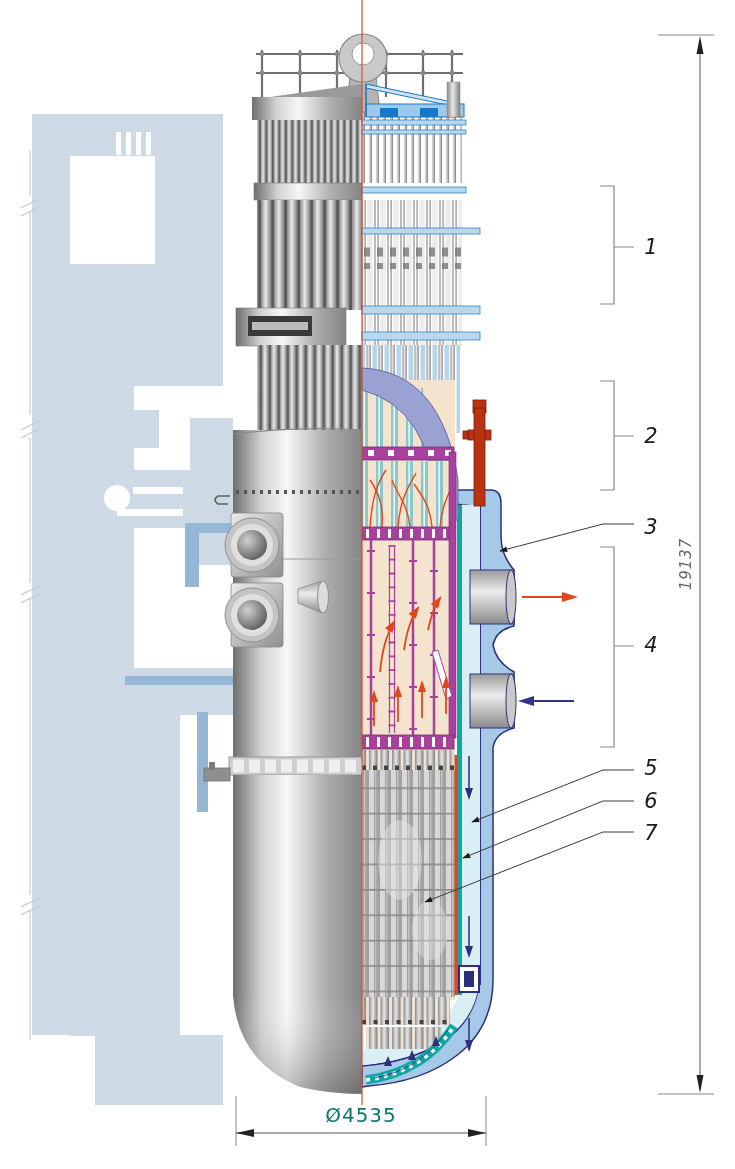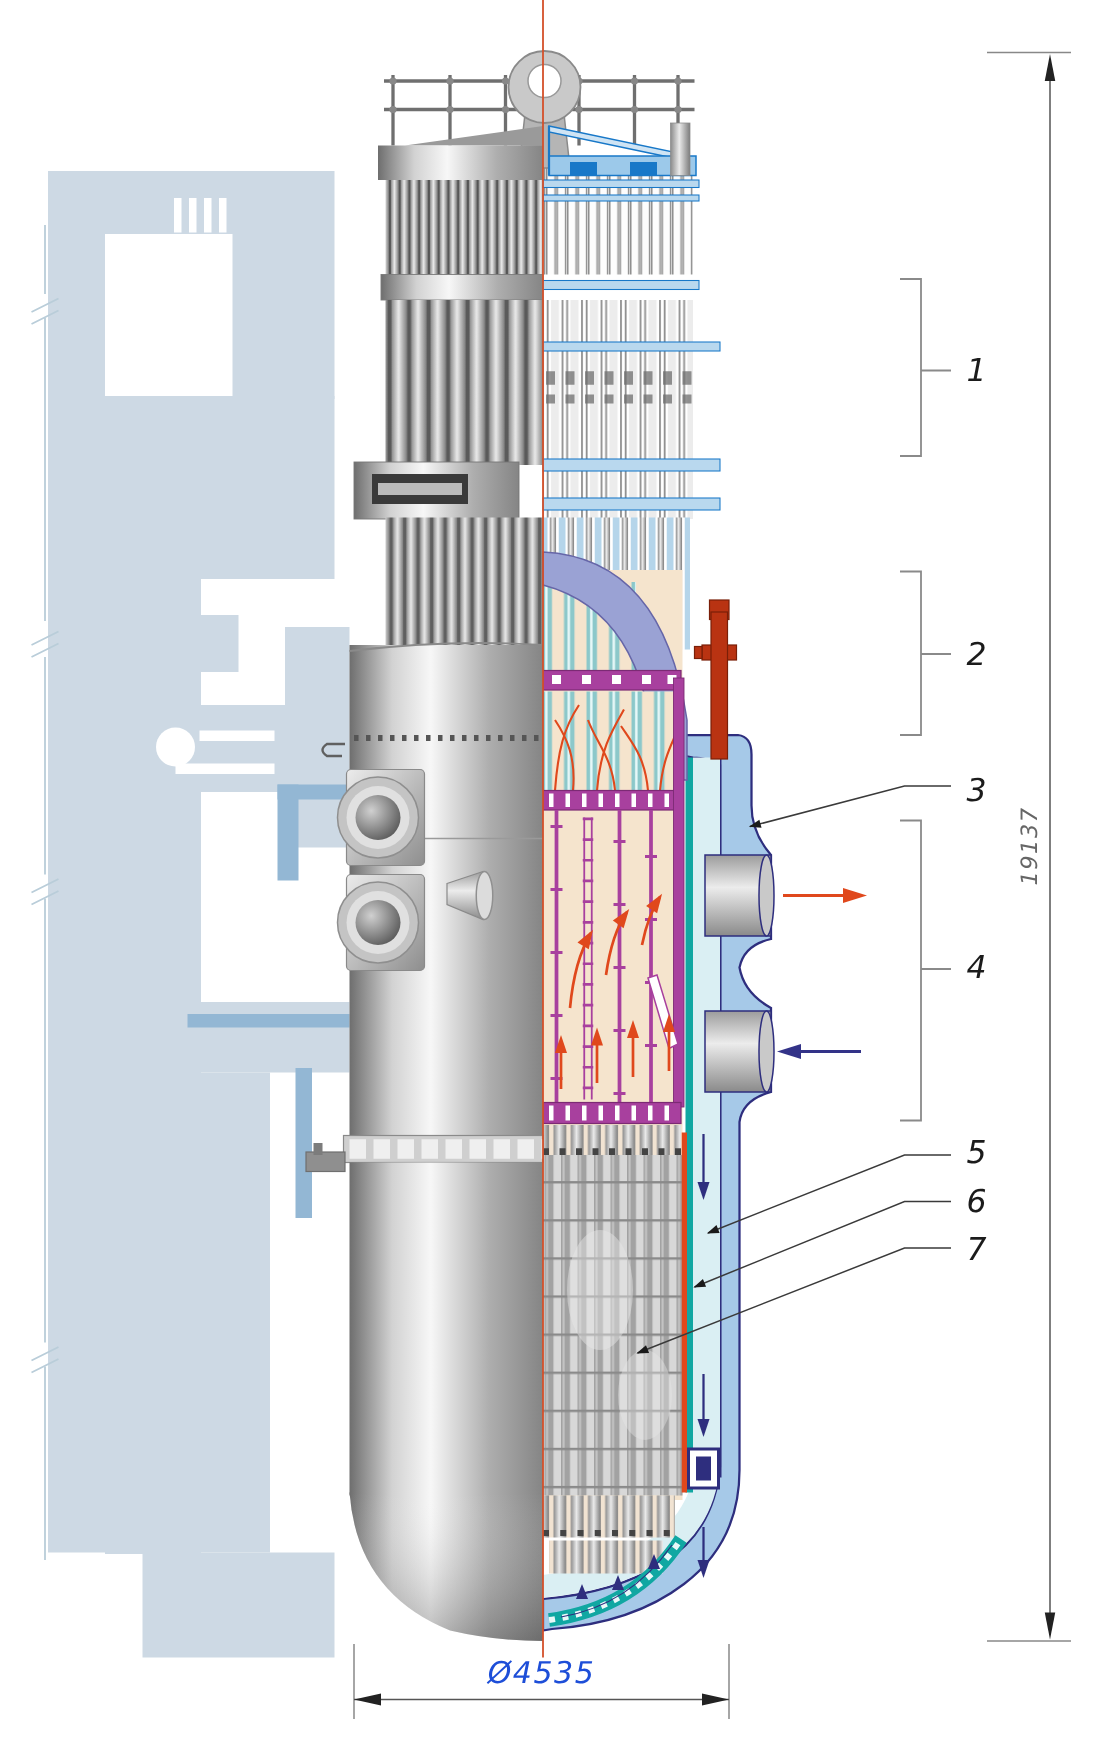--- a/index.html
+++ b/index.html
@@ -12,21 +12,21 @@
     position:absolute; width:30px; text-align:center;
     font-style:italic; font-size:21px; color:#1b1b1b; line-height:26px;
   }
   .dim-v {
     position:absolute; left:645px; top:554px; width:84px; height:20px;
     text-align:center; font-style:italic; font-size:15px; color:#666;
     letter-spacing:1px; transform:rotate(-90deg);
   }
   .dim-h {
     position:absolute; left:301px; top:1103px; width:120px;
-    text-align:center; font-style:italic; font-size:20px; color:#1d4ed8;
+    text-align:center; font-size:20px; color:#0f766e;
     letter-spacing:1px;
   }
 </style>
 </head>
 <body>
 
 <div class="stage">
 
 <svg width="735" height="1169" viewBox="0 0 735 1169">
   <defs>

